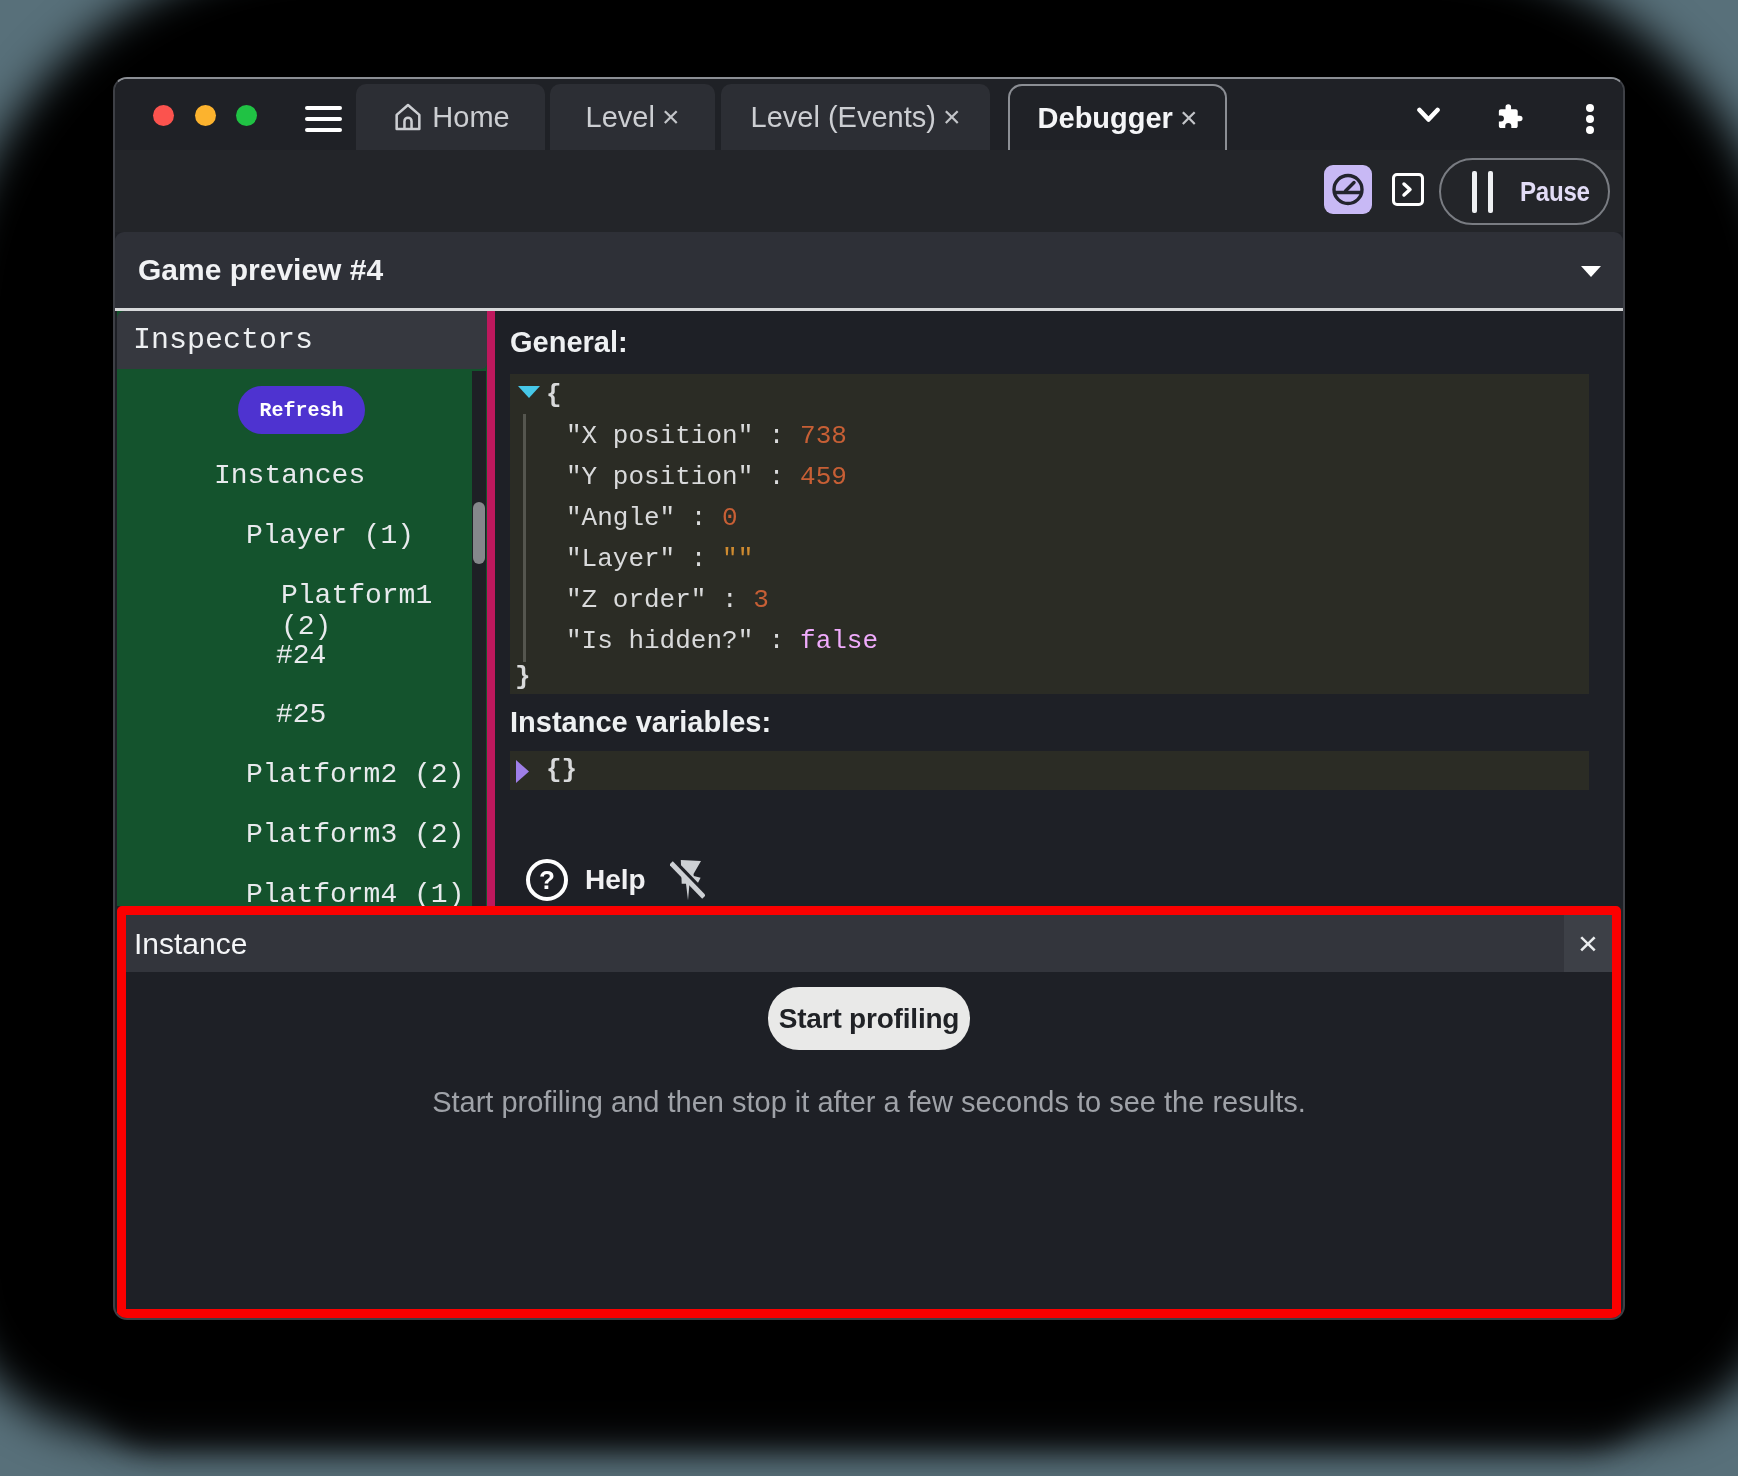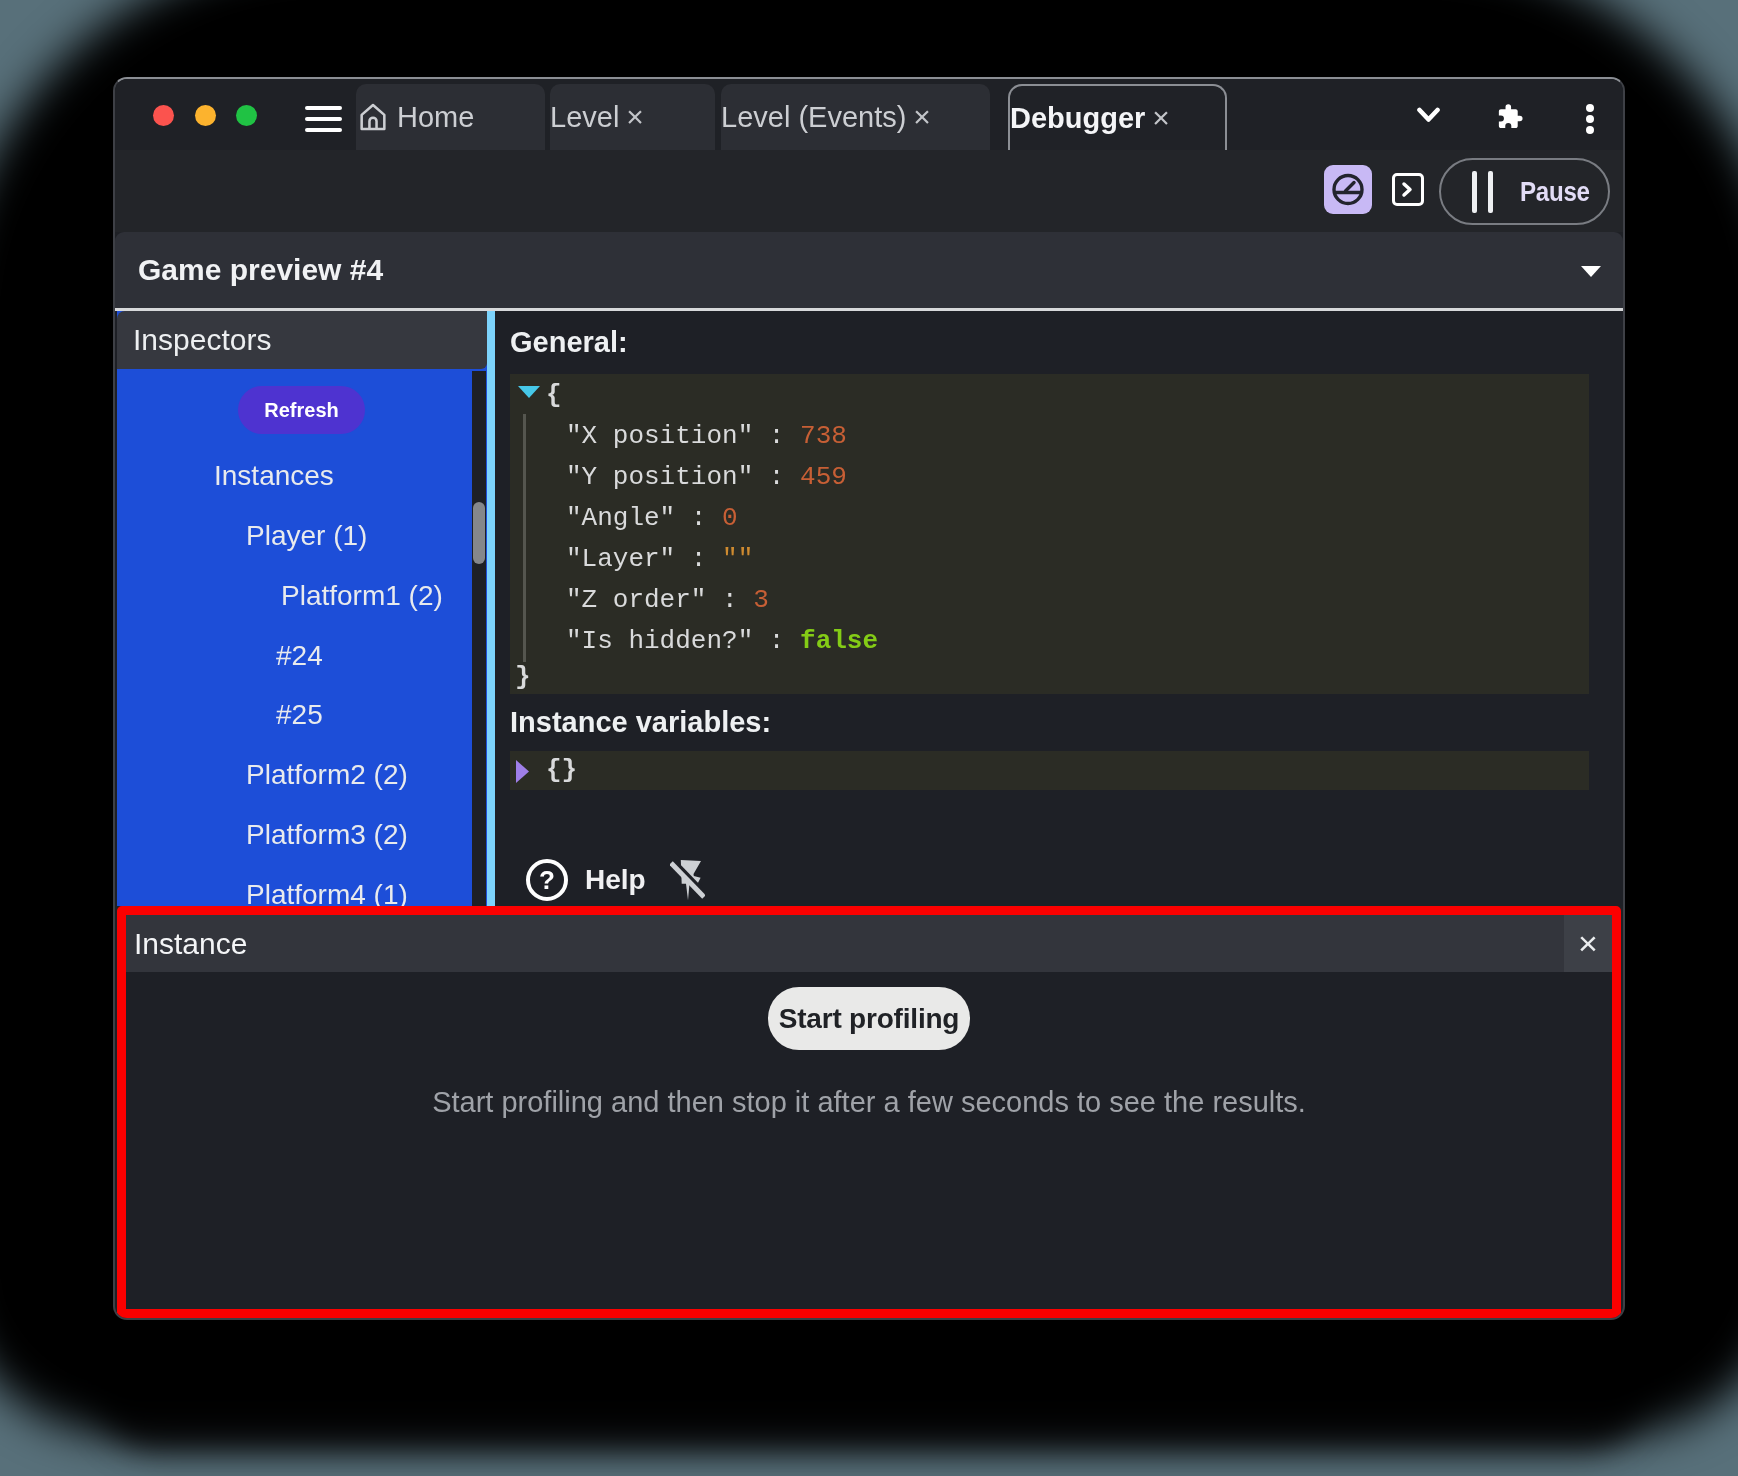--- a/index.html
+++ b/index.html
@@ -6,54 +6,54 @@
   html,body { width:1738px; height:1476px; overflow:hidden; }
   body { background:#58707a; font-family:"Liberation Sans", sans-serif; position:relative; }
   .abs { position:absolute; }
   #shadow2 { position:absolute; left:97px; top:1150px; width:1548px; height:300px; border-radius:60px; background:#101214; filter:blur(16px); }
   #shadow { position:absolute; left:-50px; top:-50px; width:1838px; height:1485px; border-radius:380px 380px 170px 170px; background:#000; filter:blur(22px); }
   #win { position:absolute; left:113px; top:77px; width:1512px; height:1243px; background:#1f2126; border-radius:14px; border:2px solid #3e4046; border-top-color:#8b8e94; overflow:hidden; }
   
   #topbar { position:absolute; left:0; top:0; width:100%; height:71px; background:#1f2126; }
   .light { position:absolute; top:26px; width:21px; height:21px; border-radius:50%; }
   #hamb div { position:absolute; left:0; width:37px; height:4px; border-radius:2px; background:#fff; }
-  .tab { position:absolute; top:5px; height:66px; background:#2c2e34; border-radius:10px 10px 0 0; color:#ccced2; font-size:29px; display:flex; align-items:center; gap:7px; }
+  .tab { position:absolute; top:5px; height:66px; background:#2c2e34; border-radius:10px 10px 0 0; color:#ccced2; font-size:29px; display:flex; align-items:center; justify-content:center; gap:7px; }
   .tab .x { color:#c3c5c9; font-size:30px; font-weight:400; }
   #tab-debugger { background:#202227; border:2px solid #8b8e94; border-bottom:none; border-radius:14px 14px 0 0; color:#f4f5f7; font-weight:700; }
   #tab-debugger .x { font-weight:400; }
   
   #toolbar { position:absolute; left:0; top:71px; width:100%; height:82px; background:#232529; }
   #profbtn { position:absolute; left:1209px; top:15px; width:48px; height:49px; background:#c8b9f5; border-radius:9px; }
   #consbtn { position:absolute; left:1277px; top:23px; width:32px; height:33px; border:3px solid #fff; border-radius:5px; }
   #pausebtn { position:absolute; left:1324px; top:8px; width:171px; height:67px; border:2px solid #797c82; border-radius:34px; display:flex; align-items:center; }
   #pausebtn .bars { margin-left:31px; display:flex; gap:11px; }
   #pausebtn .bars i { display:block; width:5px; height:42px; background:#eef0f2; border-radius:2px; }
   #pausebtn span { margin-left:27px; color:#e2dcf6; font-size:28px; font-weight:700; transform:scaleX(0.86); transform-origin:left center; letter-spacing:-0.3px; }
   
   #gpbar { position:absolute; left:0; top:153px; width:100%; height:76px; background:#2e3037; border-radius:9px 9px 0 0; }
   #gpbar .t { position:absolute; left:23px; top:50%; transform:translateY(-50%); color:#f1f2f4; font-size:30px; font-weight:600; }
   #gpbar svg { position:absolute; right:21px; top:33px; }
   #divider { position:absolute; left:0; top:229px; width:100%; height:3px; background:#d7d8da; }
   
   #main { position:absolute; left:0; top:232px; width:100%; height:595px; background:#1e2026; }
-  #sidebar { position:absolute; left:2px; top:0; width:378px; height:100%; background:#1d4ed8; border-right:8px solid #7dd3fc; }
+  #sidebar { position:absolute; left:2px; top:0; width:378px; height:100%; background:#14532d; border-right:8px solid #be185d;font-family:Liberation Mono, monospace; }
   #sidehead { position:absolute; left:0; top:0; width:370px; height:58px; background:#36383f; border-radius:8px 0 6px 0; }
   #sidehead span { position:absolute; left:16px; top:50%; transform:translateY(-50%); font-size:30px; color:#edeff1; }
   #refresh { position:absolute; left:121px; top:75px; width:127px; height:48px; background:#4e33d0; border-radius:29px; color:#fff; font-size:20px; font-weight:700; display:flex; align-items:center; justify-content:center; }
   .trow { position:absolute; color:#e8eaed; font-size:28px; }
   #strack { position:absolute; left:355px; top:60px; width:14px; height:535px; background:#1e2025; }
   #sscroll { position:absolute; left:356px; top:191px; width:12px; height:62px; background:#85878b; border-radius:6px; }
   
   #content { position:absolute; left:380px; top:0; right:0; height:100%; background:#1e2026; }
   .lbl { position:absolute; left:15px; color:#eef0f2; font-size:29px; font-weight:600; }
   .jsonbox { position:absolute; left:15px; width:1079px; background:#2b2c25; }
   #json1 { top:63px; height:320px; }
   #json2 { top:440px; height:39px; }
   .jline { position:absolute; font-family:"Liberation Mono", monospace; font-size:26px; color:#d9dadb; white-space:pre; height:41px; line-height:41px; }
-  .num { color:#c75f35; } .str { color:#cf8b30; } .boo { color:#84cc16;font-weight:bold; }
+  .num { color:#c75f35; } .str { color:#cf8b30; } .boo { color:#f0abfc; }
   #helprow { position:absolute; left:30px; top:546px; height:46px; display:flex; align-items:center; }
   
   #profiler { position:absolute; left:2px; top:827px; width:1504px; height:412px; border:9px solid #fb0000; border-radius:5px; background:#1e2026; }
   #profhead { position:absolute; left:0; top:0; width:100%; height:57px; background:#33353c; }
   #profhead .t { position:absolute; left:8px; top:50%; transform:translateY(-50%); color:#f4f5f7; font-size:30px; }
   #profhead .xbox { position:absolute; right:0; top:0; width:48px; height:57px; background:#3d4047; display:flex; align-items:center; justify-content:center; color:#eceef0; font-size:34px; font-weight:300; }
   #startbtn { position:absolute; left:50%; top:72px; transform:translateX(-50%); width:202px; height:63px; background:#e9e9e8; border-radius:31px; display:flex; align-items:center; justify-content:center; color:#202226; font-size:28px; font-weight:700; letter-spacing:-0.2px; }
   #proftext { position:absolute; left:0; top:171px; width:100%; text-align:center; color:#9fa2a8; font-size:29px; }
 </style>
 </head>

